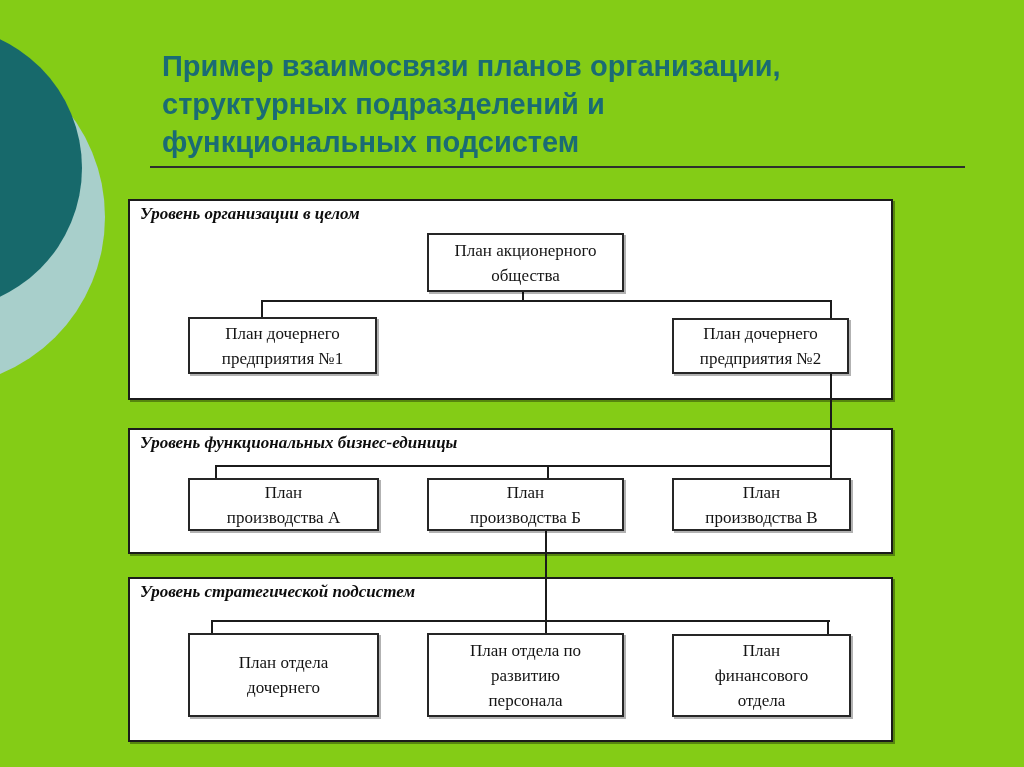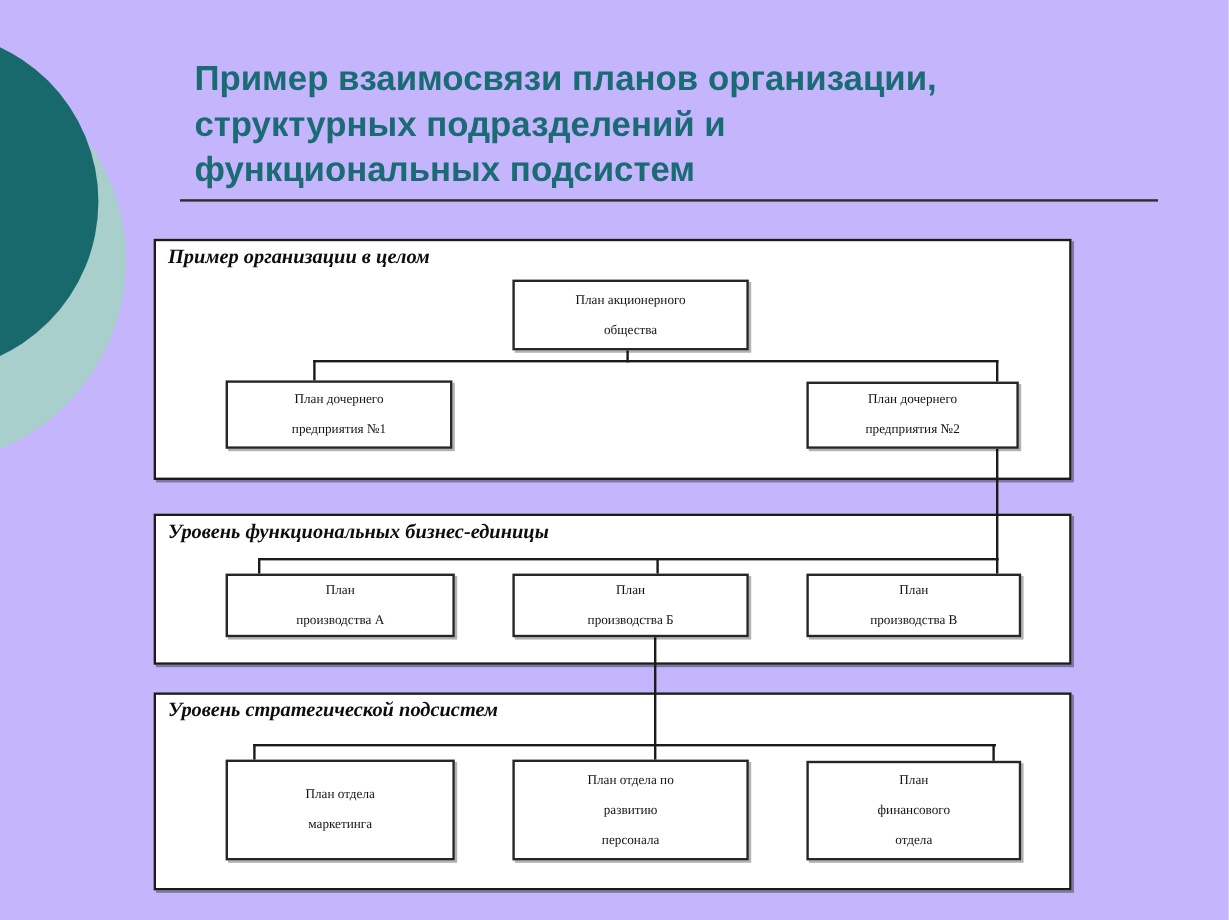--- a/index.html
+++ b/index.html
@@ -4,21 +4,21 @@
 <style>
   html, body {
     margin: 0;
     padding: 0;
     background: #ffffff;
   }
   .slide {
     position: relative;
     width: 1024px;
     height: 767px;
-    background: #c4b5fd;
+    background: #84cc16;
     overflow: hidden;
     font-family: "Liberation Serif", serif;
   }
 
   
   .circle {
     position: absolute;
     border-radius: 50%;
   }
   .circle-light {
@@ -84,21 +84,21 @@
   .plan-box {
     position: absolute;
     background: #ffffff;
     border: 2px solid #262626;
     box-shadow: 2px 2px 0 rgba(0,0,0,0.3);
     display: flex;
     align-items: center;
     justify-content: center;
     text-align: center;
     font-family: "Liberation Serif", serif;
-    font-size: 11px;
+    font-size: 17px;
     line-height: 25px;
     color: #141414;
     white-space: pre-line;
   }
   .box-parent { left: 427px; top: 233px; width: 193px; height: 55px; }
   .box-d1     { left: 188px; top: 317px; width: 185px; height: 53px; }
   .box-d2     { left: 672px; top: 318px; width: 173px; height: 52px; }
   .box-a      { left: 188px; top: 478px; width: 187px; height: 49px; }
   .box-b      { left: 427px; top: 478px; width: 193px; height: 49px; }
   .box-v      { left: 672px; top: 478px; width: 175px; height: 49px; }
@@ -113,21 +113,21 @@
 
   <div class="circle circle-light"></div>
   <div class="circle circle-dark"></div>
 
   <h1 class="title">Пример взаимосвязи планов организации,
 структурных подразделений и
 функциональных подсистем</h1>
   <div class="title-rule"></div>
 
   <div class="section section-1">
-    <span class="section-header">Пример организации в целом</span>
+    <span class="section-header">Уровень организации в целом</span>
   </div>
 
   <div class="section section-2">
     <span class="section-header">Уровень функциональных бизнес-единицы</span>
   </div>
 
   <div class="section section-3">
     <span class="section-header">Уровень стратегической подсистем</span>
   </div>
 
@@ -156,21 +156,21 @@
 предприятия №2</div>
 
   <div class="plan-box box-a">План
 производства А</div>
   <div class="plan-box box-b">План
 производства Б</div>
   <div class="plan-box box-v">План
 производства В</div>
 
   <div class="plan-box box-m1">План отдела
-маркетинга</div>
+дочернего</div>
   <div class="plan-box box-m2">План отдела по
 развитию
 персонала</div>
   <div class="plan-box box-m3">План
 финансового
 отдела</div>
 
 </div>
 
 </body></html>

